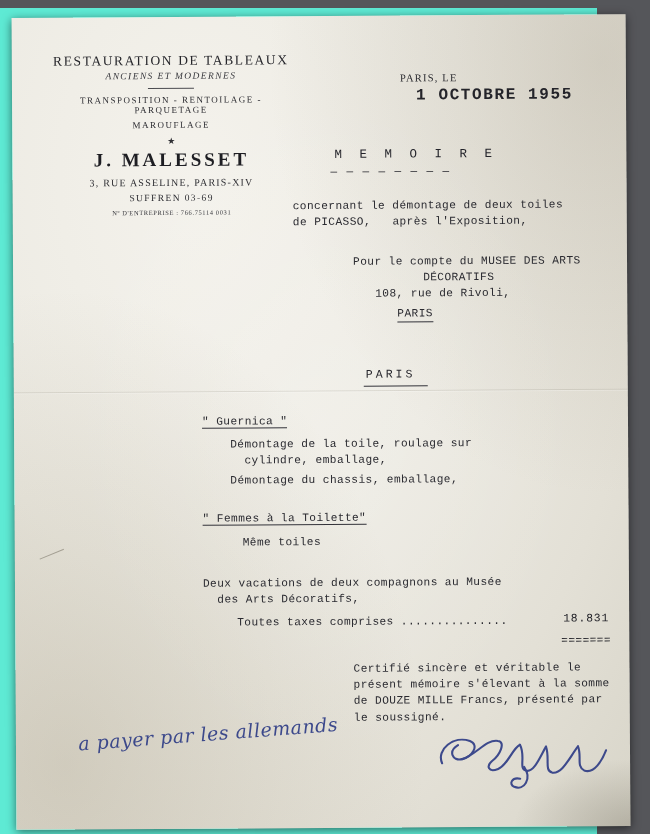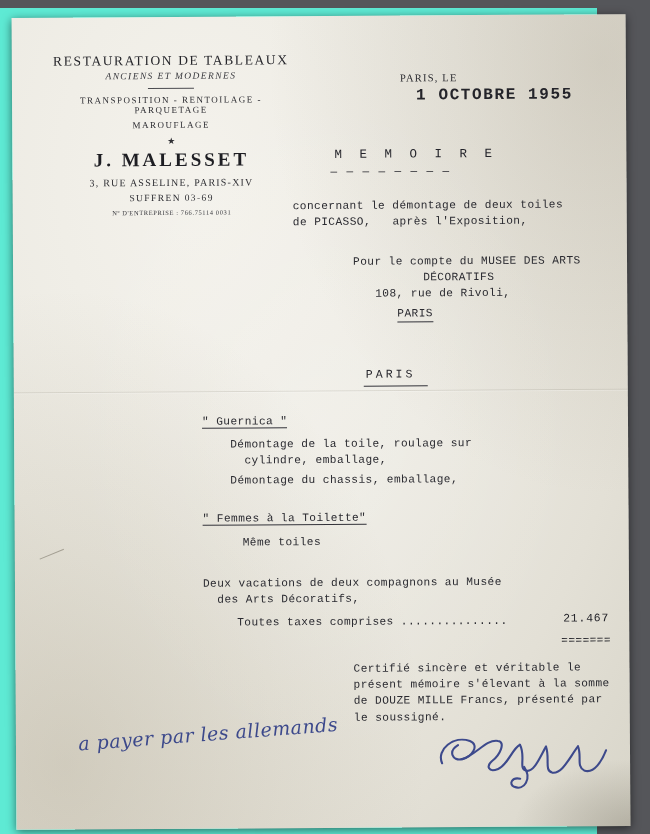--- a/index.html
+++ b/index.html
@@ -400,21 +400,21 @@
       </div>
 
       <div class="vacations">
         <div class="tw">Deux vacations de deux compagnons au Musée</div>
         <div class="tw">  des Arts Décoratifs,</div>
       </div>
 
       <div class="total-row">
         <div class="tw">Toutes taxes comprises ...............</div>
       </div>
-      <div class="total-amount">21.467</div>
+      <div class="total-amount">18.831</div>
       <div class="total-rule">=======</div>
 
       <div class="certif">
         <div class="tw">Certifié sincère et véritable le</div>
         <div class="tw">présent mémoire s'élevant à la somme</div>
         <div class="tw">de DOUZE MILLE Francs, présenté par</div>
         <div class="tw">le soussigné.</div>
       </div>
 
       <div class="handwrite">a payer par les allemands</div>

